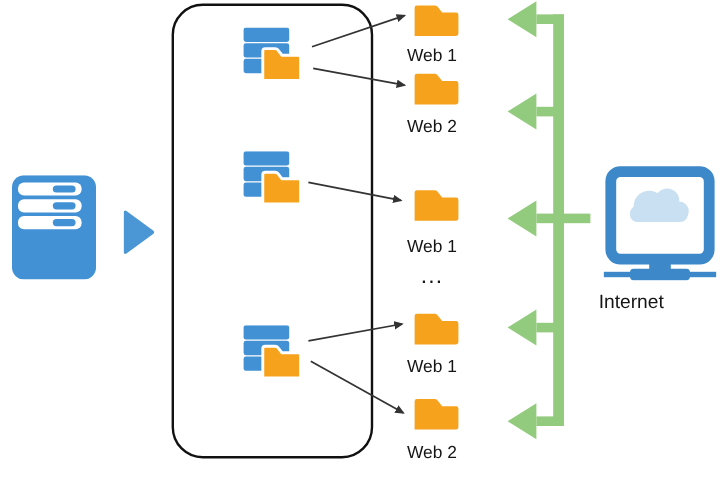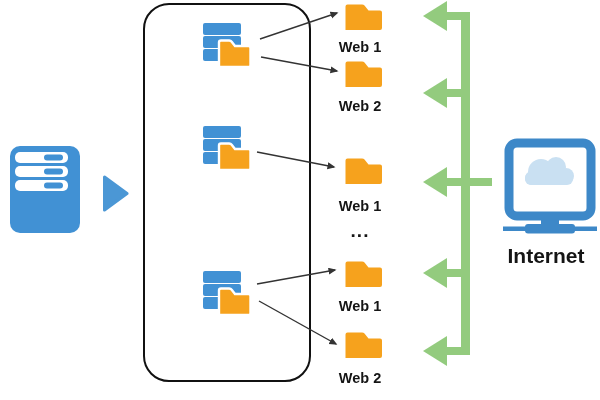--- a/index.html
+++ b/index.html
@@ -1,38 +1,38 @@
 <!DOCTYPE html>
 <html><head>
 <meta charset="utf-8">
 <style>
   html,body{margin:0;padding:0;background:#fff;}
   .canvas{
     position:relative;width:600px;height:400px;background:#ffffff;
     font-family:"Liberation Sans", sans-serif;overflow:hidden;
   }
   .lbl{
-    position:absolute;text-align:center;font-weight:bold;color:#151515;
+    position:absolute;text-align:center;font-weight:normal;color:#151515;
     line-height:1.05;white-space:nowrap;
   }
   .hosting-box{
     position:absolute;left:143px;top:3px;width:164px;height:375px;
     border:2.5px solid #111;border-radius:26px;background:#fff;z-index:1;
   }
   .node{position:absolute;z-index:3;}
   .connectors{position:absolute;left:0;top:0;z-index:5;pointer-events:none;}
   .srv-label{left:0;top:241px;width:84px;font-size:18px;}
   .host-label{width:120px;left:167px;font-size:15px;}
   .host-label.h1{top:81px;} .host-label.h2{top:182px;} .host-label.hN{top:328px;}
   .host-dots{left:167px;width:120px;top:224px;font-size:21px;letter-spacing:1px;}
   .web-label{width:80px;left:320px;font-size:14.5px;}
   .web-label.w0{top:40px;} .web-label.w1{top:99px;} .web-label.w2{top:199px;}
   .web-label.w3{top:299px;} .web-label.w4{top:371px;}
   .web-dots{left:320px;width:80px;top:221px;font-size:19px;letter-spacing:1px;}
-  .net-label{left:496px;top:245px;width:100px;font-size:21px;}
+  .net-label{left:476px;top:245px;width:100px;font-size:16px;}
   .icon-server{left:10px;top:146px;}
   .icon-triangle{left:103px;top:175px;}
   .icon-host1{left:202px;top:23px;}
   .icon-host2{left:202px;top:126px;}
   .icon-hostN{left:202px;top:271px;}
   .icon-web0{left:344px;top:3px;}
   .icon-web1{left:344px;top:60px;}
   .icon-web2{left:344px;top:157px;}
   .icon-web3{left:344px;top:260px;}
   .icon-web4{left:344px;top:331px;}

